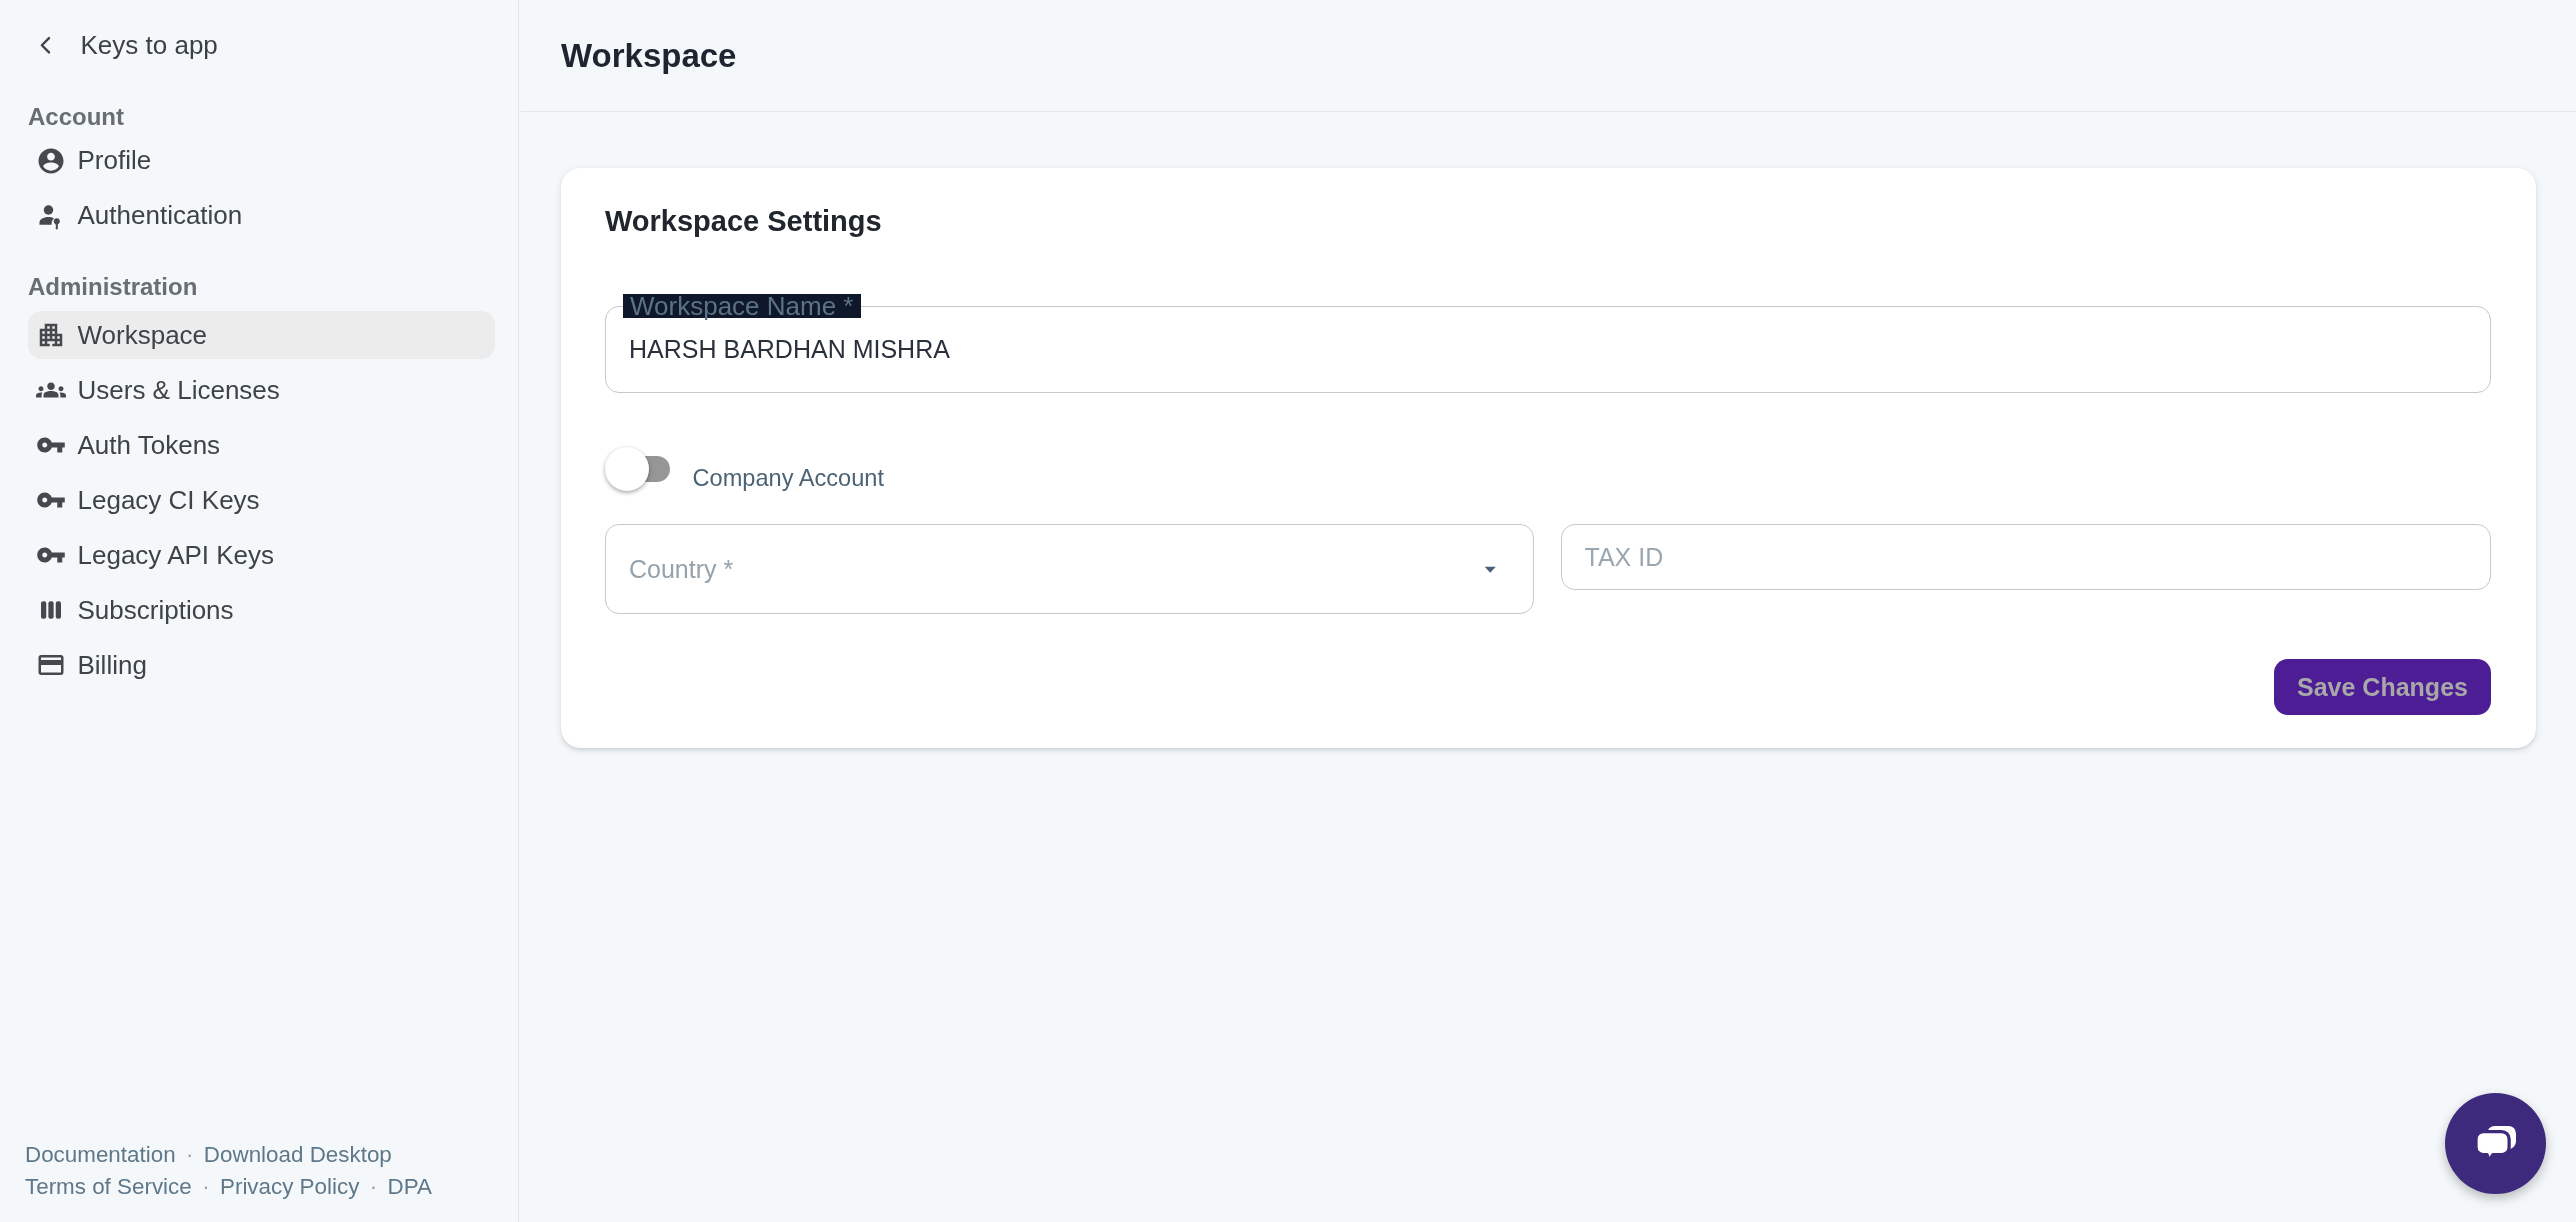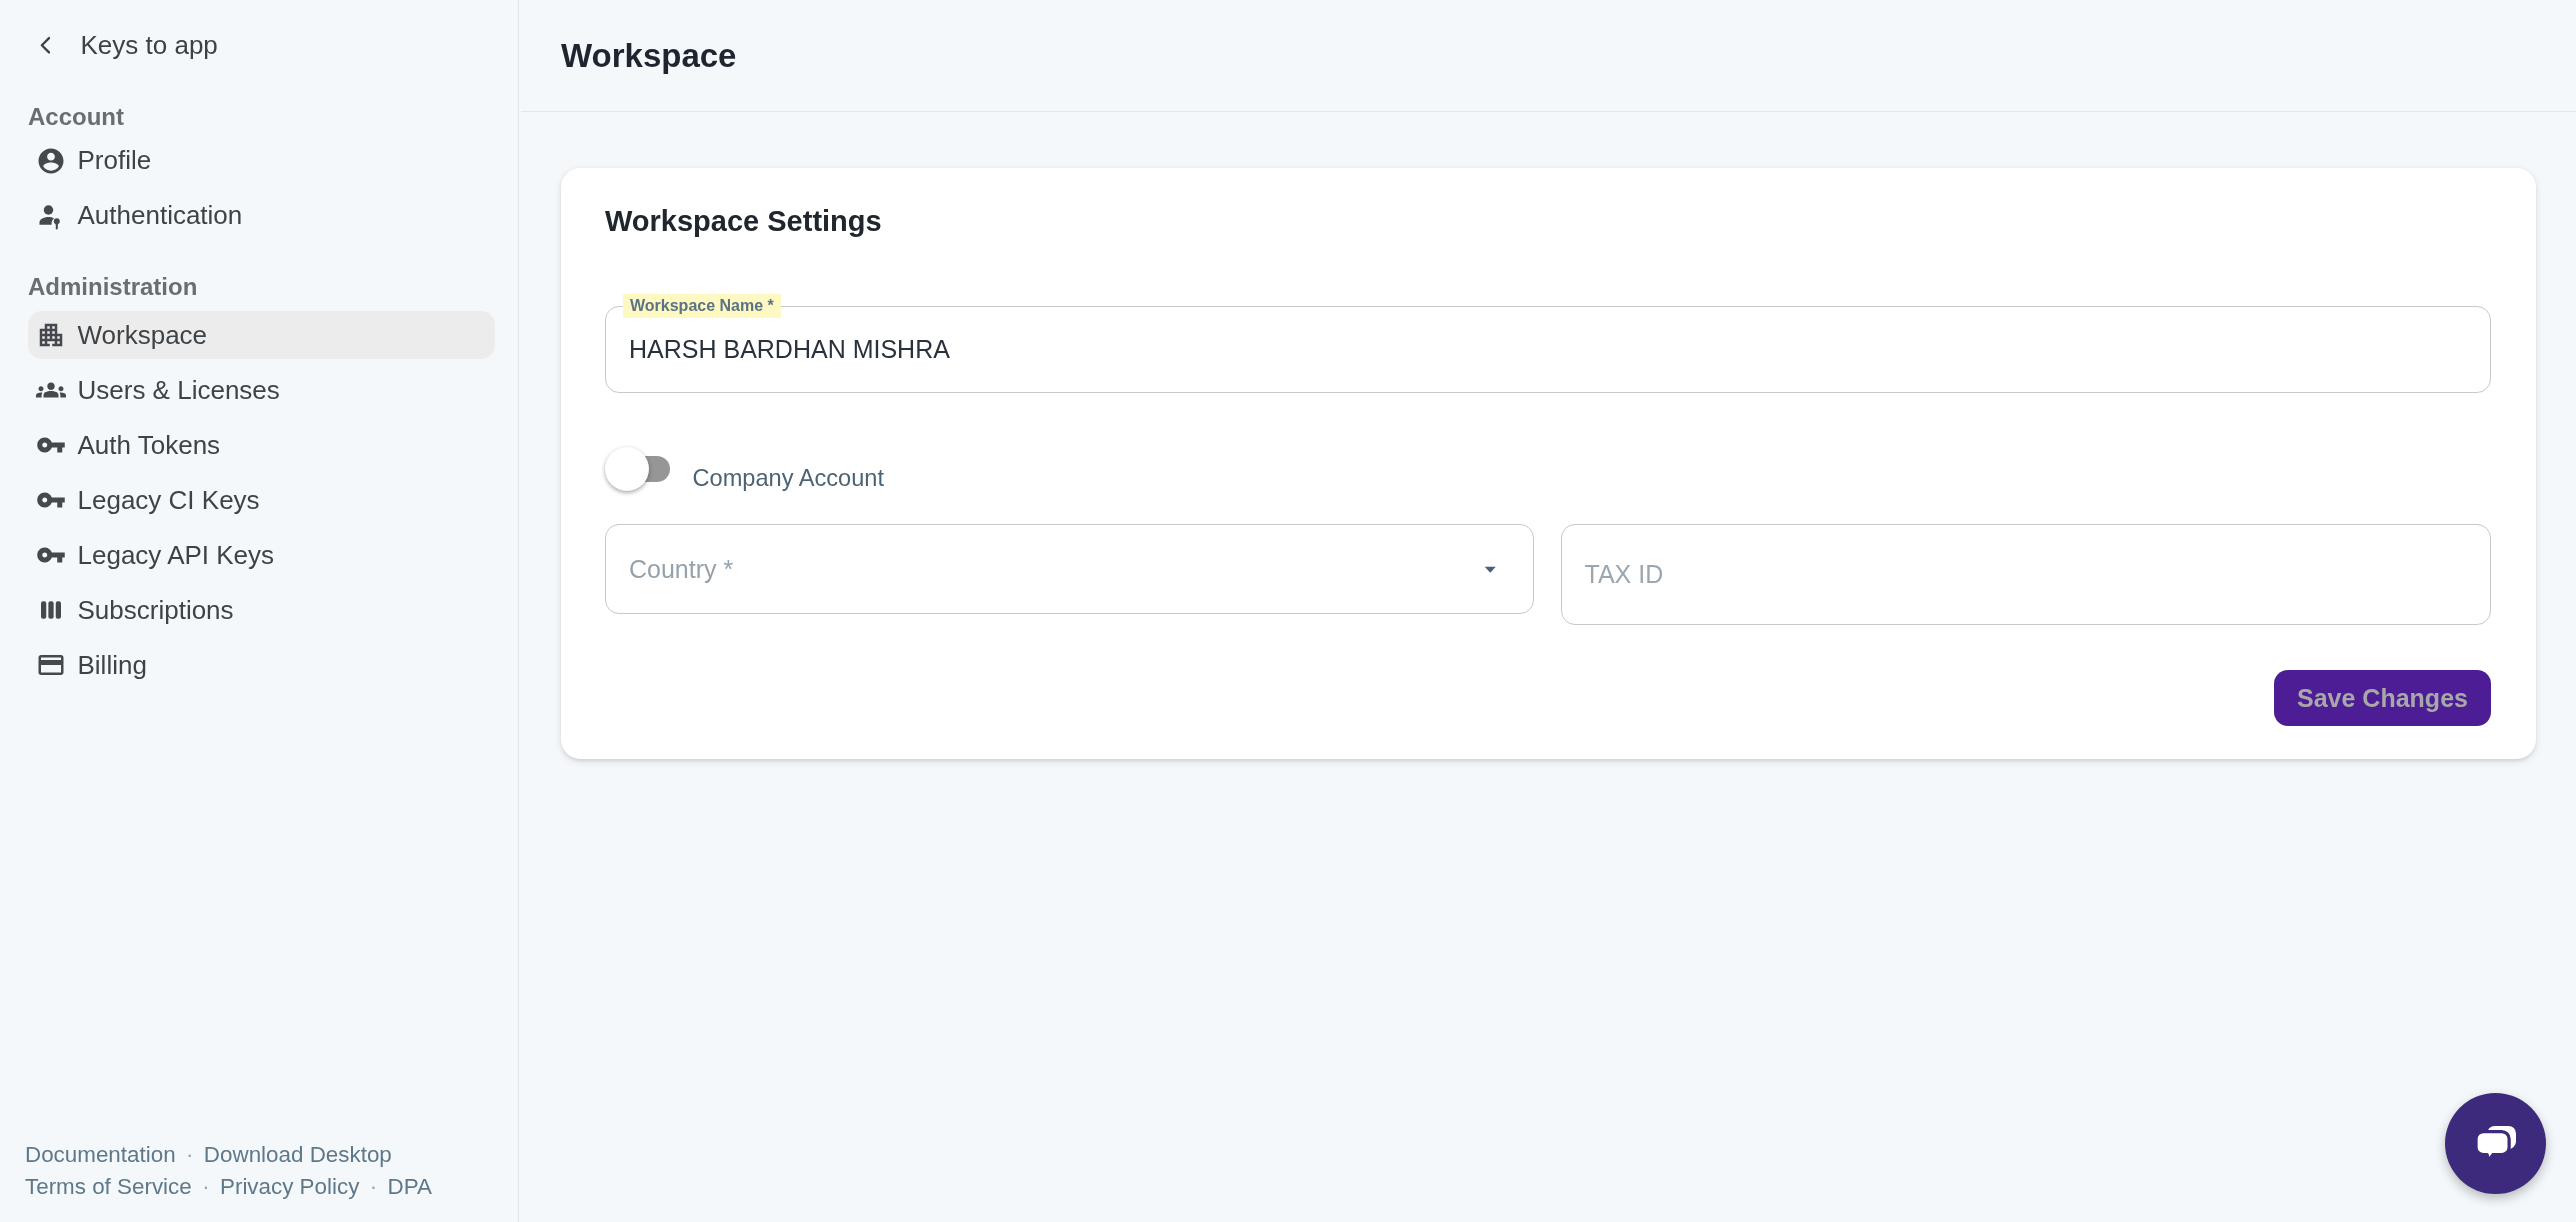--- a/index.html
+++ b/index.html
@@ -80,24 +80,23 @@
 
   .field {
     position: relative;
     border: 1.7px solid #c5c8cc;
     border-radius: 14px;
     background: #fff;
   }
   .name-field { margin-top: 67px; height: 87px; }
   .field-label {
     position: absolute; top: -12.6px; left: 17px;
-    background: #fef9c3; padding: 0 7px;
-    font-size: 16px; color: #5b7384;
+    background: #0f172a; padding: 0 7px;
+    font-size: 26px; color: #5b7384;
     line-height: 24px;
-    font-weight: bold;
   }
   .field-input {
     width: 100%; height: 100%;
     border: none; outline: none; background: transparent;
     font-family: inherit; font-size: 25px; color: #28313c;
     padding: 0 23px; border-radius: 14px;
   }
   .field-input::placeholder { color: #9aa7b1; opacity: 1; }
 
   .toggle-row { margin-top: 53px; display: flex; align-items: flex-end; height: 46px; }
@@ -116,21 +115,21 @@
   .toggle-label { margin-left: 19.5px; font-size: 23.6px; color: #4c6374; }
 
   .fields-row { margin-top: 32px; display: flex; gap: 26.5px; }
   .select-field { width: 929px; height: 90px; flex: none; cursor: pointer; }
   .select-placeholder {
     position: absolute; left: 23px; top: 50%; transform: translateY(-50%);
     font-size: 25px; color: #95a2ac;
   }
   .dd-arrow { position: absolute; right: 30px; top: 50%; transform: translateY(-50%); }
   .dd-arrow svg { width: 26.5px; height: 26.5px; fill: #49607a; display: block; }
-  .tax-field { flex: 1; height: 101px; }
+  .tax-field { flex: 1; height: 66px; }
 
   .save-row { margin-top: 45px; display: flex; justify-content: flex-end; }
   .save-btn {
     width: 217px; height: 56px;
     border: none; border-radius: 14px;
     background: #4c1d95; color: #a8a8a8;
     font-family: inherit; font-size: 25px; font-weight: 600;
     cursor: default;
   }
 

